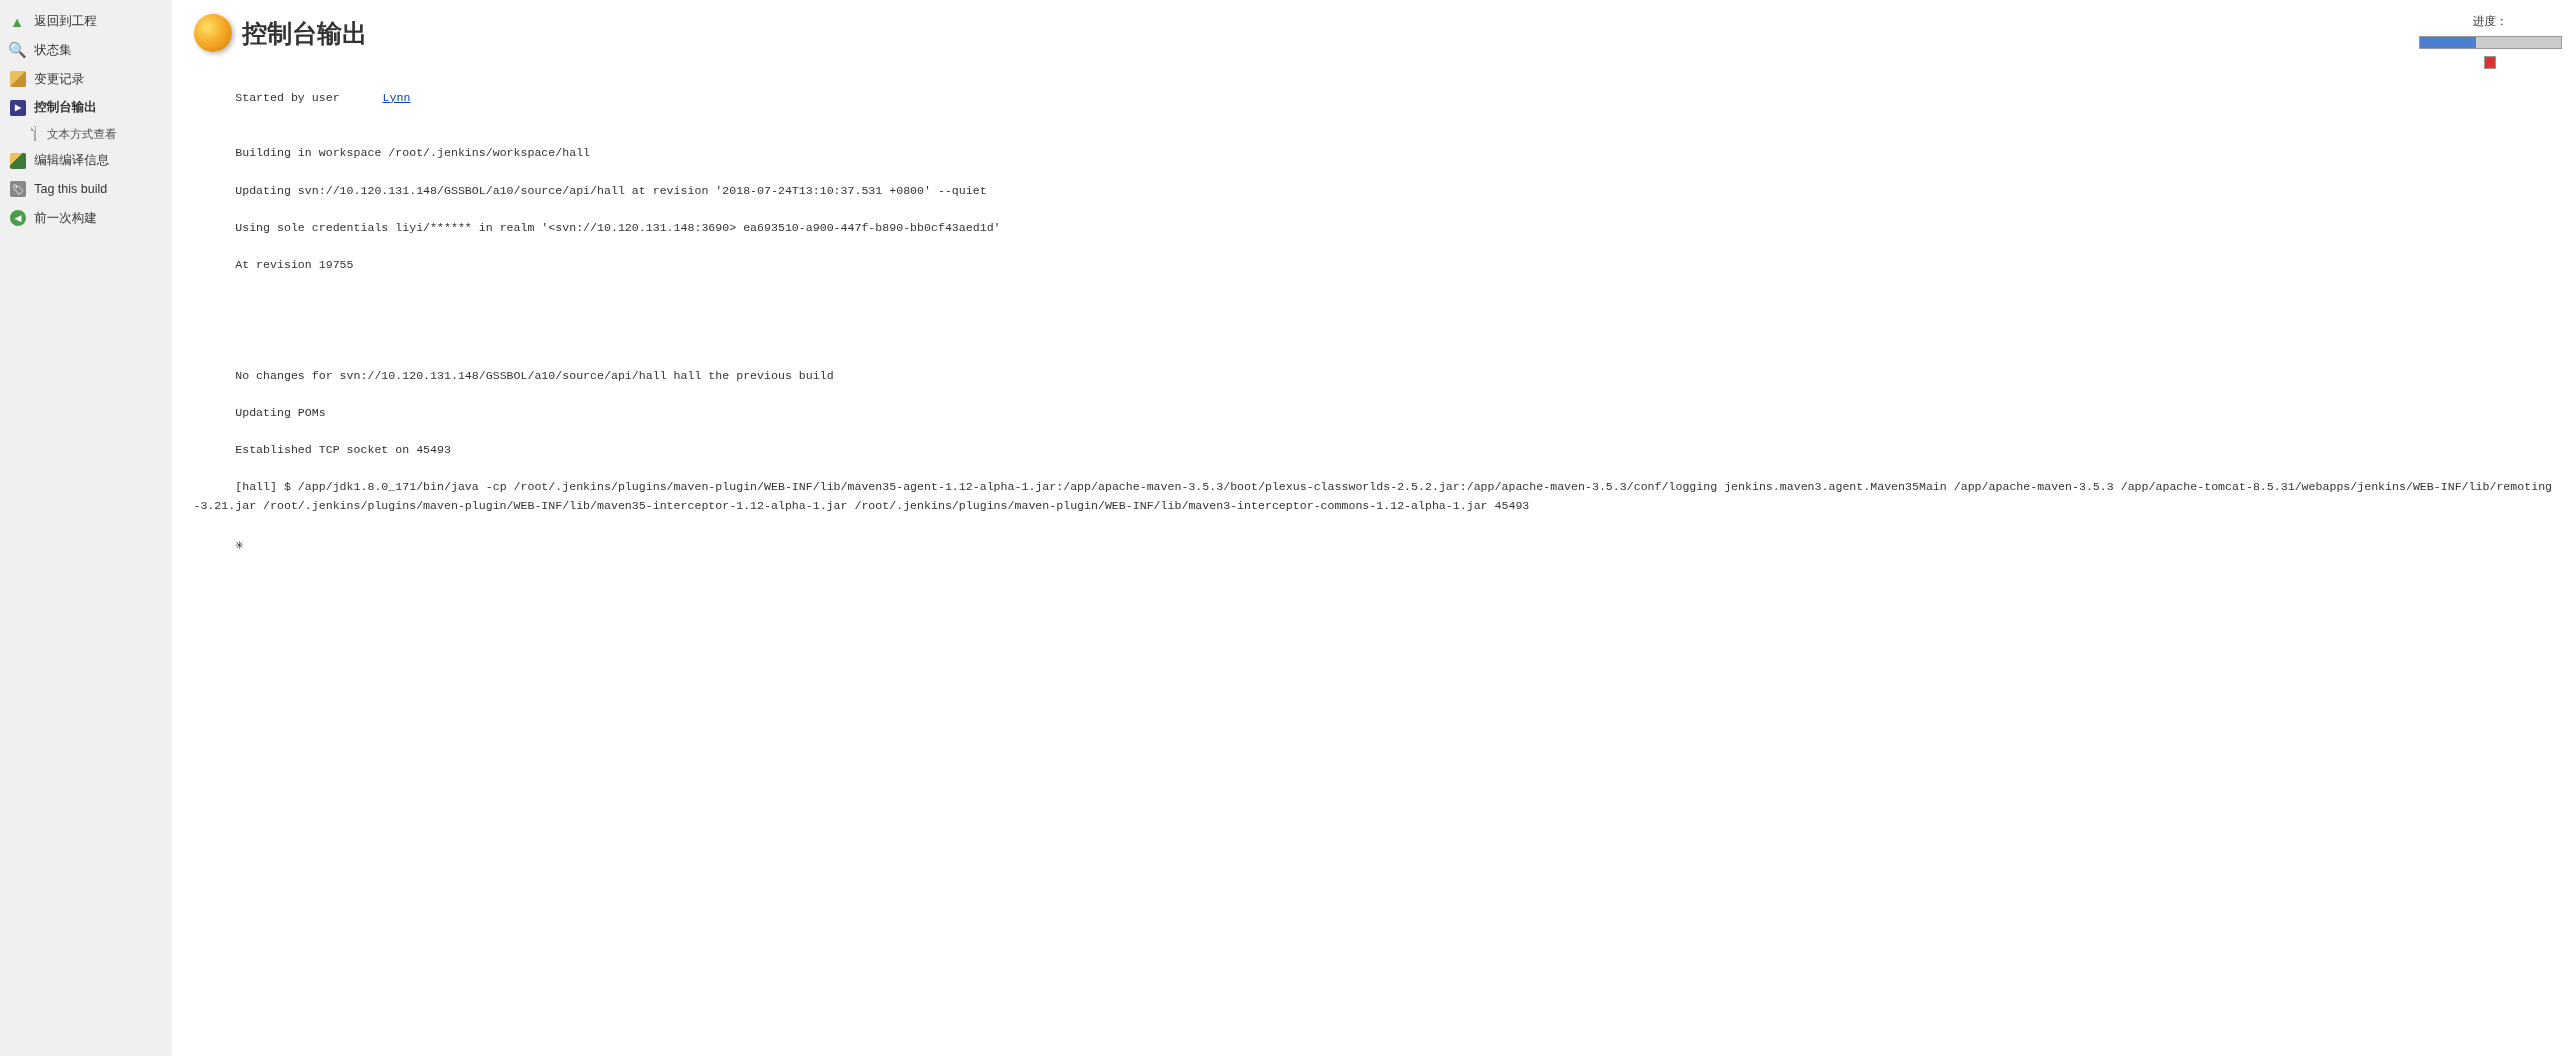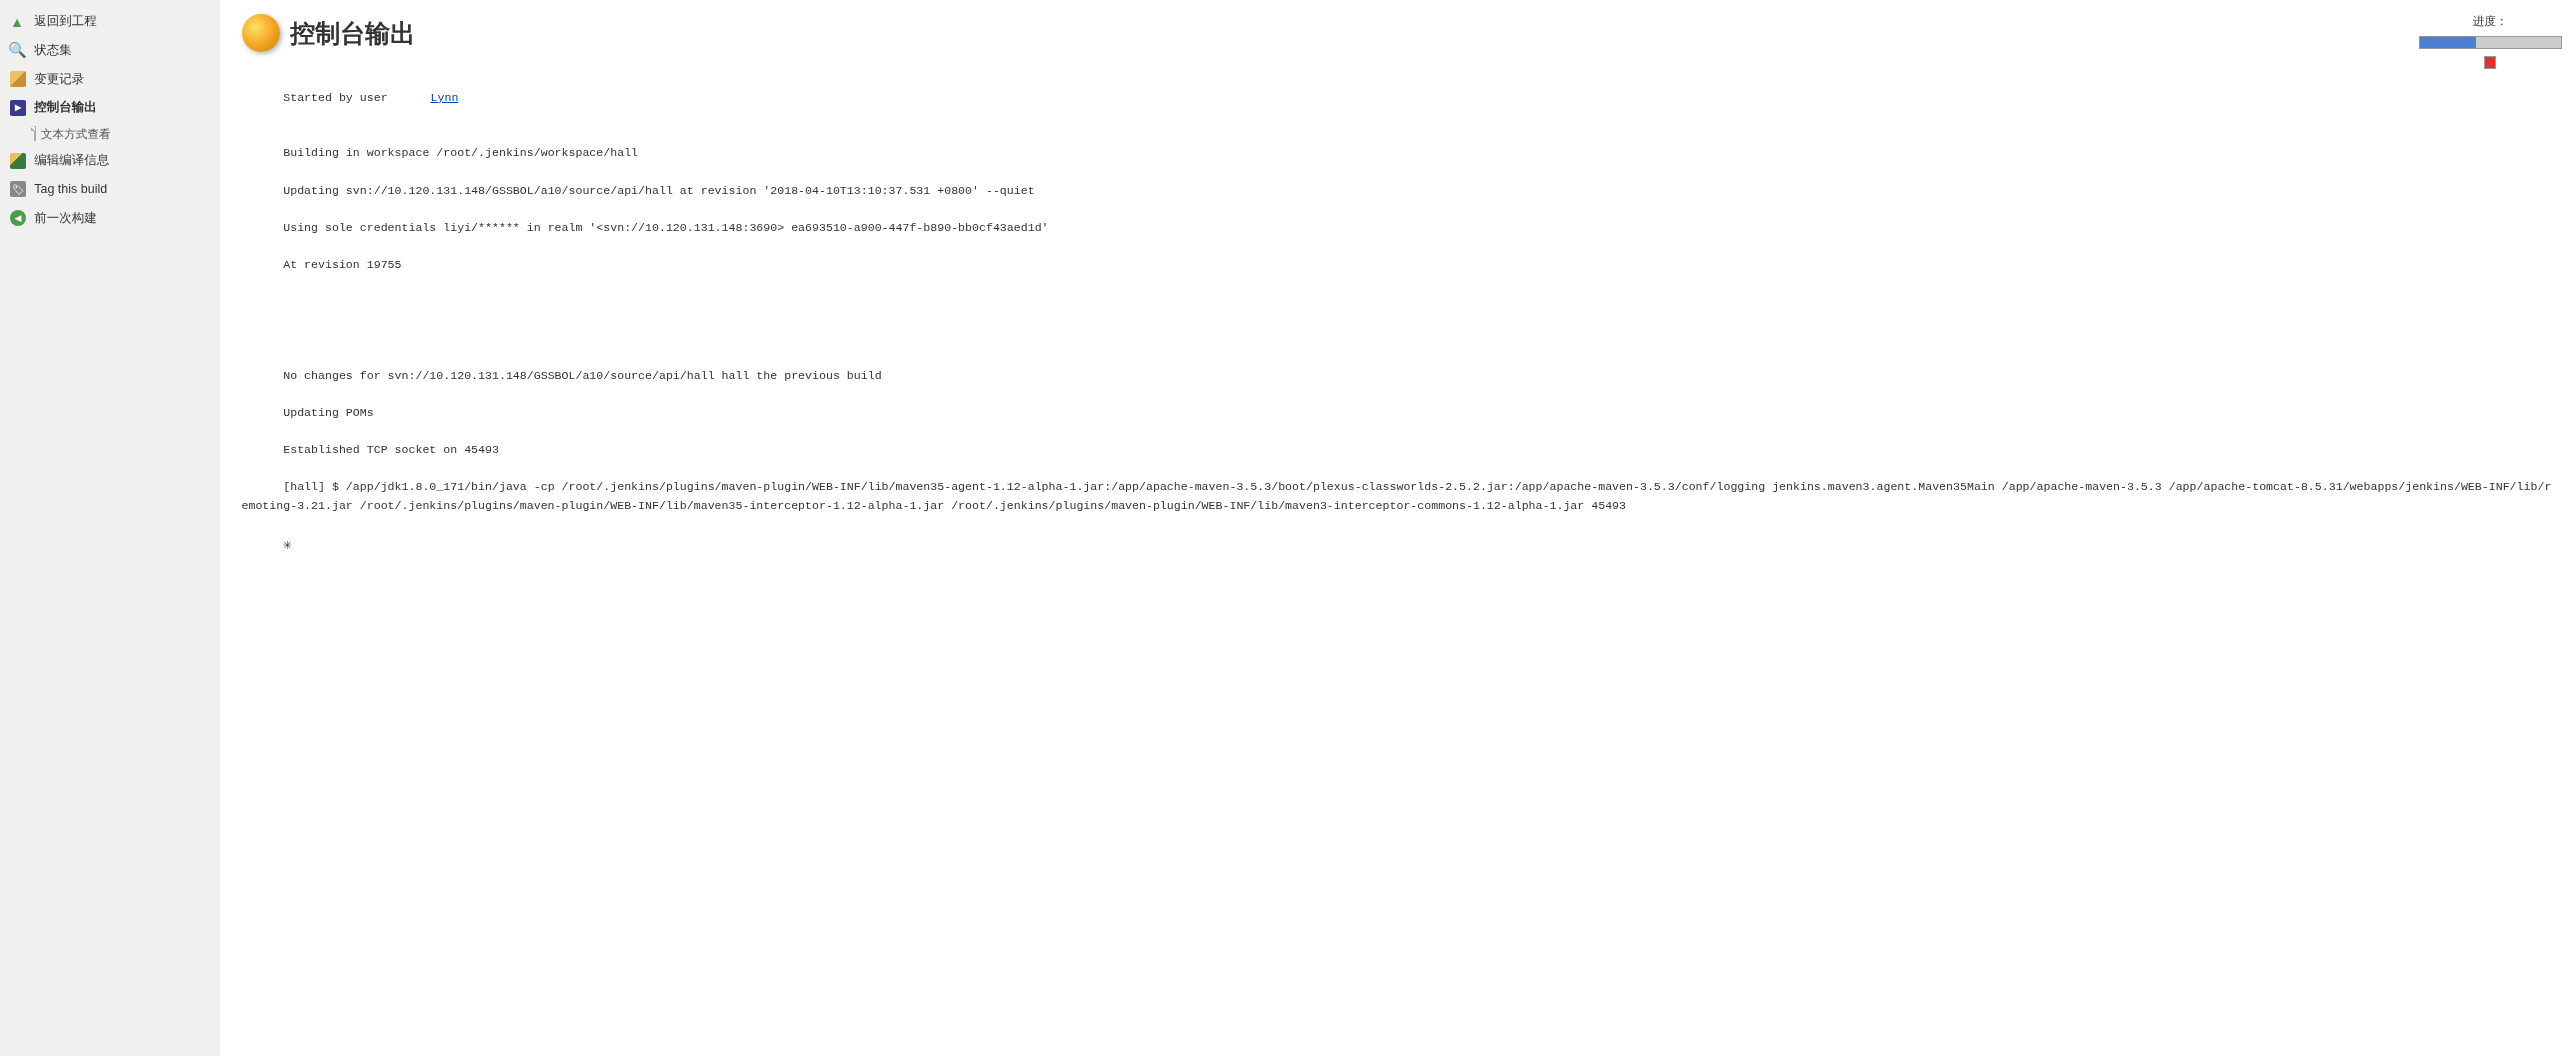--- a/index.html
+++ b/index.html
@@ -9,21 +9,21 @@
       background: #f0f0f0;
       color: #333;
       min-height: 1057px;
     }
     .layout {
       display: flex;
       min-height: 1057px;
     }
     
     .sidebar {
-      width: 220px;
+      width: 172px;
       background: #f0f0f0;
       padding: 7.2px 0;
       flex-shrink: 0;
     }
     .sidebar-item {
       display: flex;
       align-items: center;
       padding: 5.4px 9px;
       cursor: pointer;
       gap: 7.2px;
@@ -43,21 +43,21 @@
     }
     .sidebar-item .label {
       font-size: 12.5px;
     }
     
     .sidebar-subitem {
       display: flex;
       align-items: flex-start;
       padding: 4.5px 9px 4.5px 34px;
       cursor: pointer;
-      gap: 5px;
+      gap: 11px;
       color: #555;
       font-size: 11.6px;
     }
     
     .main {
       flex: 1;
       background: #fff;
       padding: 14.3px 21.5px;
       position: relative;
     }
@@ -298,21 +298,21 @@
 
     <div class="page-header">
       <div class="ball-icon"></div>
       <h1 class="page-title">控制台输出</h1>
     </div>
 
     <div class="console-output">
       <span>Started by user </span><a class="console-link">Lynn</a>
       <br>
       <span>Building in workspace /root/.jenkins/workspace/hall</span><br>
-      <span>Updating svn://10.120.131.148/GSSBOL/a10/source/api/hall at revision '2018-04-10T13:10:37.531 +0800' --quiet</span><br>
+      <span>Updating svn://10.120.131.148/GSSBOL/a10/source/api/hall at revision '2018-07-24T13:10:37.531 +0800' --quiet</span><br>
       <span>Using sole credentials liyi/****** in realm '&lt;svn://10.120.131.148:3690&gt; ea693510-a900-447f-b890-bb0cf43aed1d'</span><br>
       <span>At revision 19755</span><br>
       <br>
       <span></span><br>
       <span>No changes for svn://10.120.131.148/GSSBOL/a10/source/api/hall hall the previous build</span><br>
       <span>Updating POMs</span><br>
       <span>Established TCP socket on 45493</span><br>
       <span>[hall] $ /app/jdk1.8.0_171/bin/java -cp /root/.jenkins/plugins/maven-plugin/WEB-INF/lib/maven35-agent-1.12-alpha-1.jar:/app/apache-maven-3.5.3/boot/plexus-classworlds-2.5.2.jar:/app/apache-maven-3.5.3/conf/logging jenkins.maven3.agent.Maven35Main /app/apache-maven-3.5.3 /app/apache-tomcat-8.5.31/webapps/jenkins/WEB-INF/lib/remoting-3.21.jar /root/.jenkins/plugins/maven-plugin/WEB-INF/lib/maven35-interceptor-1.12-alpha-1.jar /root/.jenkins/plugins/maven-plugin/WEB-INF/lib/maven3-interceptor-commons-1.12-alpha-1.jar 45493</span><br>
       <span class="spinner">✳</span>
     </div>

